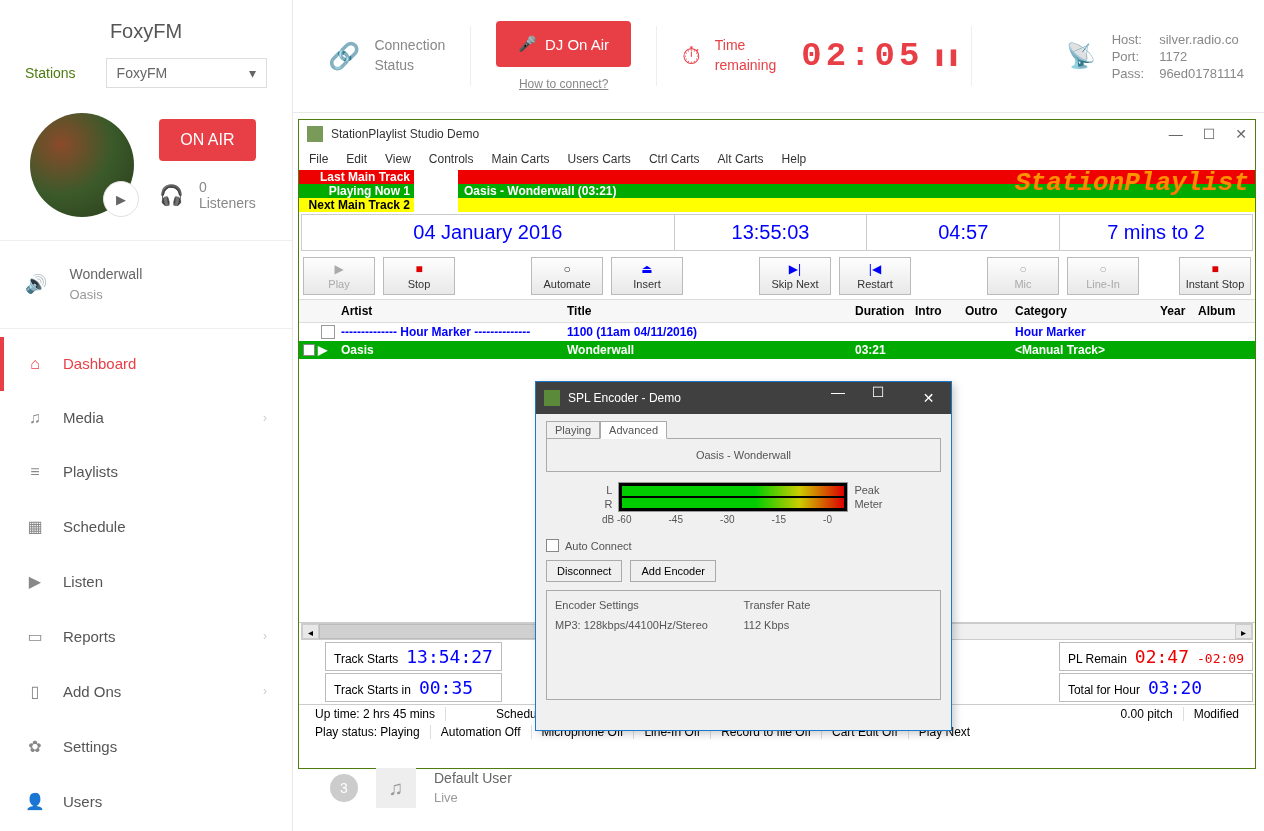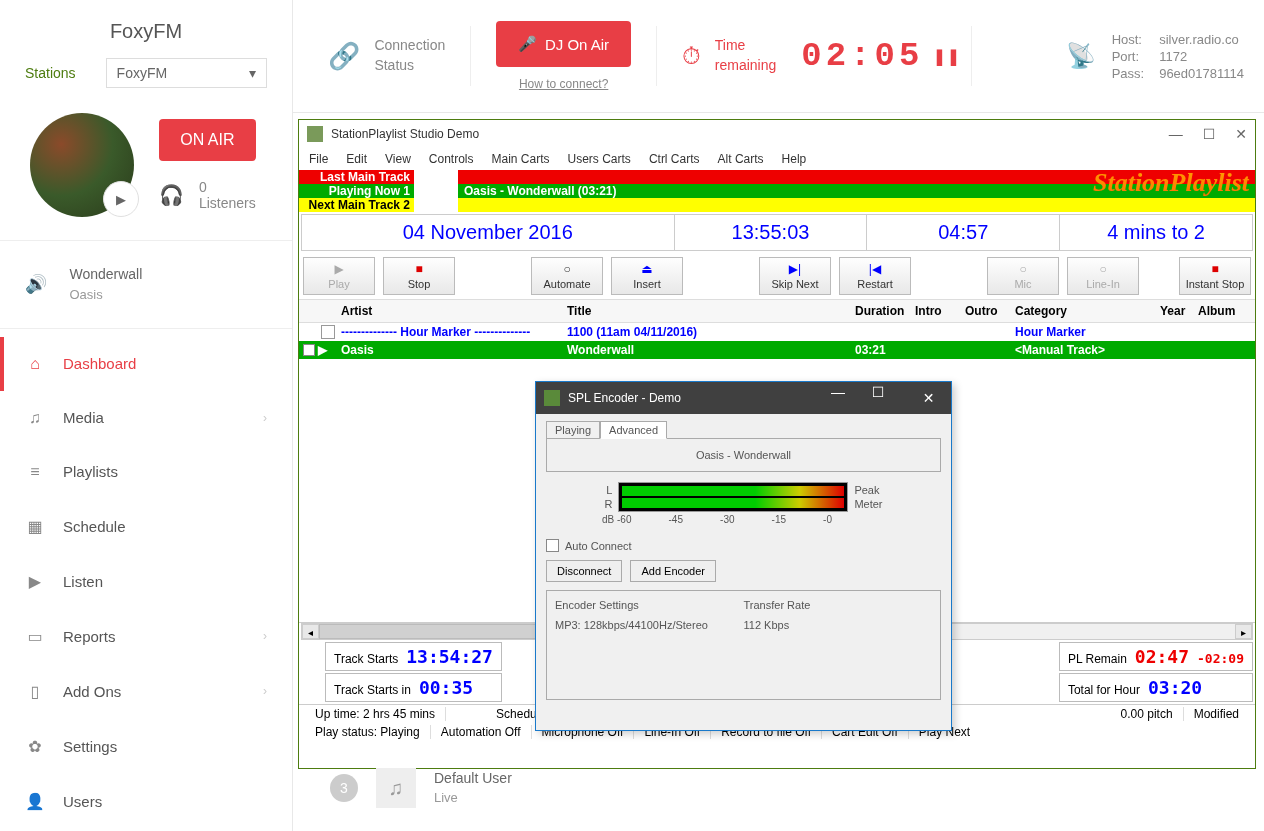--- a/index.html
+++ b/index.html
@@ -61,21 +61,21 @@
 .spl-menubar { display: flex; gap: 18px; padding: 4px 10px; font-size: 12px; color: #333; }
 .spl-menu { cursor: pointer; }
 
 .spl-trackrows { position: relative; }
 .spl-trackrow { display: flex; height: 14px; font-size: 12px; font-weight: bold; gap: 44px; }
 .spl-trackrow-label { width: 115px; text-align: right; padding-right: 4px; }
 .spl-trackrow-content { flex: 1; padding-left: 6px; }
 .spl-red { background: #e00; color: #fff; }
 .spl-green { background: #0a0; color: #fff; }
 .spl-yellow { background: #ff0; color: #000; }
-.spl-logo { position: absolute; right: 6px; top: -2px; font-family: Liberation Serif, serif; font-size: 26px; font-weight: bold; font-style: italic; background: linear-gradient(#ffaa00 0%, #ff6600 100%); -webkit-background-clip: text; background-clip: text; -webkit-text-fill-color: transparent; text-shadow: 0 0 1px rgba(255,140,0,0.3); }
+.spl-logo { position: absolute; right: 6px; top: -2px; font-family: Liberation Mono, monospace; font-size: 26px; font-weight: bold; font-style: italic; background: linear-gradient(#ffaa00 0%, #ff6600 100%); -webkit-background-clip: text; background-clip: text; -webkit-text-fill-color: transparent; text-shadow: 0 0 1px rgba(255,140,0,0.3); }
 
 .spl-timebar { display: flex; border: 1px solid #ccc; margin: 2px; }
 .spl-timecell { flex: 1; text-align: center; padding: 6px; font-size: 20px; color: #00f; border-right: 1px solid #ccc; }
 .spl-timecell:last-child { border-right: none; }
 .spl-timecell.wide { flex: 2; }
 
 .spl-toolbar { display: flex; gap: 8px; padding: 4px; }
 .spl-tbtn { width: 72px; height: 38px; border: 1px solid #bbb; background: linear-gradient(#fefefe,#e8e8e8); display: flex; flex-direction: column; align-items: center; justify-content: center; font-size: 11px; color: #333; gap: 2px; }
 .spl-tbtn.disabled { color: #aaa; }
 .spl-tbtn-icon { font-size: 12px; }
@@ -107,21 +107,21 @@
 .spl-gridbody { height: 300px; background: #fff; overflow: hidden; border-bottom: 1px solid #ccc; }
 .spl-hscroll { height: 17px; background: #f0f0f0; border: 1px solid #ccc; margin: 0 2px; position: relative; display: flex; }
 .spl-hscroll-btn { width: 17px; background: #e8e8e8; border: 1px solid #ccc; font-size: 10px; text-align: center; line-height: 15px; }
 .spl-hscroll-track { flex: 1; position: relative; }
 .spl-hscroll-thumb { position: absolute; left: 0; top: 0; height: 100%; width: 52%; background: #d0d0d0; border: 1px solid #bbb; }
 
 .spl-bottom-stats { display: flex; padding: 2px; gap: 2px; }
 .spl-stat-left { display: flex; flex-direction: column; gap: 2px; }
 .spl-stat-box { border: 1px solid #bbb; padding: 3px 8px; display: flex; gap: 8px; font-size: 14px; align-items: baseline; }
 .spl-stat-label { font-size: 12px; color: #000; }
-.spl-stat-val { font-family: monospace; font-size: 18px; font-weight: bold; color: #00f; text-align: right; }
+.spl-stat-val { font-family: monospace; font-size: 18px; font-weight: normal; color: #00f; text-align: right; }
 .spl-stat-val.red { color: #e00; }
 .spl-stat-right { margin-left: auto; display: flex; flex-direction: column; gap: 2px; }
 
 .spl-statusbar { border-top: 1px solid #ccc; }
 .spl-statusrow { display: flex; padding: 2px 6px; font-size: 12px; }
 .spl-statuscell { padding: 0 10px; border-right: 1px solid #ddd; }
 .spl-statuscell:last-child { border-right: none; }
 .spl-statuscell.ra { margin-left: auto; }
 
 
@@ -312,24 +312,24 @@
         <div class="spl-trackrow-label spl-green">Playing Now 1</div>
         <div class="spl-trackrow-content spl-green">Oasis - Wonderwall (03:21)</div>
       </div>
     <div class="spl-trackrow">
         <div class="spl-trackrow-label spl-yellow">Next Main Track 2</div>
         <div class="spl-trackrow-content spl-yellow"></div>
       </div>
     <div class="spl-logo">StationPlaylist</div>
   </div>
   <div class="spl-timebar">
-    <div class="spl-timecell wide">04 November 2016</div>
+    <div class="spl-timecell wide">04 January 2016</div>
     <div class="spl-timecell">13:55:03</div>
     <div class="spl-timecell">04:57</div>
-    <div class="spl-timecell">4 mins to 2</div>
+    <div class="spl-timecell">7 mins to 2</div>
   </div>
   <div class="spl-toolbar">
     <div class="spl-tbtn disabled">
         <span class="spl-tbtn-icon" style="color:#aaa">▶</span>
         <span>Play</span>
       </div>
     <div class="spl-tbtn">
         <span class="spl-tbtn-icon" style="color:#d00">■</span>
         <span>Stop</span>
       </div>

